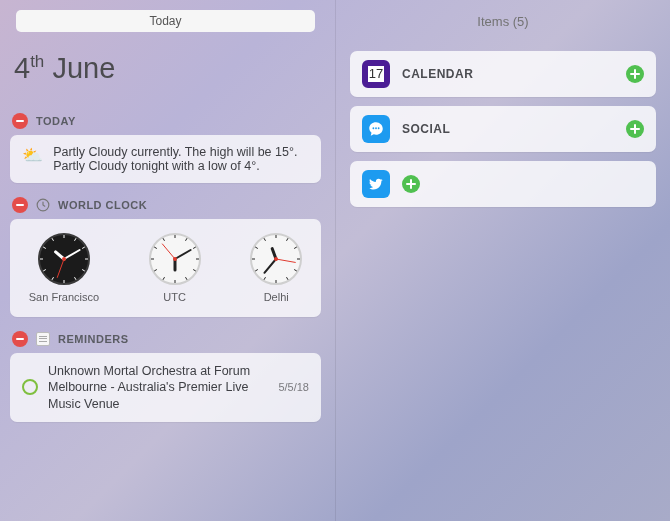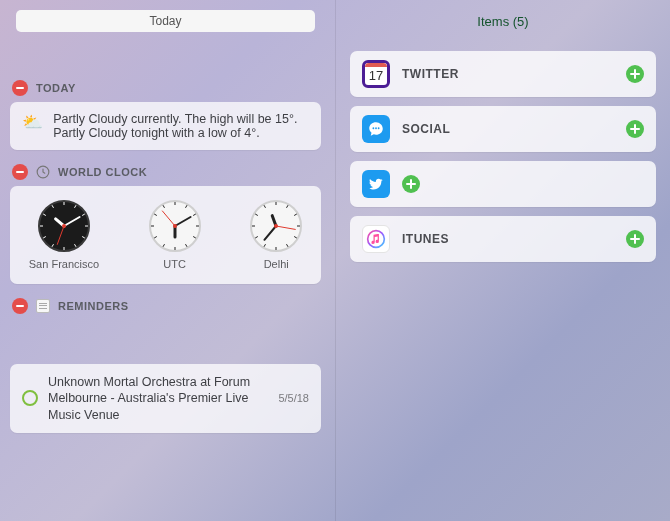--- a/index.html
+++ b/index.html
@@ -18,51 +18,55 @@
 .minus span { width: 8px; height: 2px; background: #fff; border-radius: 1px; display: block; }
 .wtitle { font-size: 11px; letter-spacing: 0.5px; color: #5a5c63; font-weight: 600; }
 .headicon { width: 14px; height: 14px; display: flex; align-items: center; justify-content: center; }
 .card { background: rgba(255,255,255,0.75); border-radius: 7px; padding: 10px 12px; font-size: 12.5px; color: #3e3f44; box-shadow: 0 1px 1px rgba(0,0,0,0.05); }
 .weather-row { display: flex; gap: 10px; align-items: flex-start; }
 .sun { font-size: 17px; }
 .clocks { display: flex; justify-content: space-around; padding: 4px 0; gap: 36px; }
 .clock { text-align: center; }
 .cface { width: 52px; height: 52px; margin: 0 auto 6px auto; }
 .cname { font-size: 11px; color: #5b5b5f; }
-.rem-row { display: flex; align-items: center; gap: 10px; margin-top: 44px; }
+.rem-row { display: flex; align-items: center; gap: 10px; }
 .rcircle { width: 16px; height: 16px; border: 2px solid #7fbf3f; border-radius: 50%; flex-shrink: 0; }
 .rtext { flex: 1; font-size: 12.5px; line-height: 1.3; }
 .rdate { font-size: 11px; color: #7a7a7e; }
 .rlisticon { width: 14px; height: 14px; display: flex; flex-direction: column; justify-content: space-around; padding: 2px; background: #f7f7f7; border: 1px solid #bbb; border-radius: 2px; }
 .rlisticon span { height: 1px; background: #aaa; display: block; }
-.right-title { text-align: center; font-size: 13px; color: #14532d; padding: 4px 0 22px 0; }
+.right-title { text-align: center; font-size: 13px; color: #737373; padding: 4px 0 22px 0; }
 .item-card { background: rgba(255,255,255,0.8); border-radius: 7px; padding: 9px 12px; margin-bottom: 9px; display: flex; align-items: center; gap: 12px; box-shadow: 0 1px 1px rgba(0,0,0,0.05); }
 .item-icon { width: 28px; height: 28px; border-radius: 6px; display: flex; align-items: center; justify-content: center; flex-shrink: 0; }
 .item-label { flex: 1; font-size: 12px; letter-spacing: 0.5px; color: #4b4c51; font-weight: 600; }
 .plus { width: 18px; height: 18px; border-radius: 50%; background: #50c050; position: relative; cursor: pointer; }
 .plus::before, .plus::after { content: ""; position: absolute; background: #fff; }
 .plus::before { width: 10px; height: 2px; top: 8px; left: 4px; border-radius: 1px; }
 .plus::after { width: 2px; height: 10px; top: 4px; left: 8px; border-radius: 1px; }
-.ic-cal { background: #fff; border: 3px solid #4c1d95; flex-direction: column; }
+.ic-cal { background: #fff; border: 6px solid #4c1d95; flex-direction: column; }
 .ic-cal .bar { height: 7px; background: #e15b52; width: 100%; border-radius: 5px 5px 0 0; font-size: 5px; color: #fff; text-align: center; line-height: 7px; }
 .ic-cal .num { font-size: 13px; color: #333; text-align: center; line-height: 18px; }
 .ic-social { background: #1d9bf0; }
 .ic-stocks { background: #000; }
 .ic-twitter { background: #1d9bf0; }
 .ic-itunes { background: #fff; border: 1px solid #e4e4e4; }
 </style>
 </head>
 <body>
 
 <div class="left-pane">
   <div class="seg">
     <div class="active">Today</div>
   </div>
 
   <div class="date-block">
+    <div class="date-line">
+      <span>4</span><span class="ord">th</span>
+      <span>June</span>
+    </div>
   </div>
 
   <div class="widget">
     <div class="whead">
       <div class="minus">
           <span></span>
         </div>
       <span class="wtitle">TODAY</span>
     </div>
     <div class="card weather-row">
@@ -177,21 +181,21 @@
 </div>
 
 <div class="right-pane">
   <div class="right-title">Items (5)</div>
   <div id="items-container">
       <div class="item-card">
         <div class="item-icon ic-cal">
           <div class="bar"></div>
           <div class="num">17</div>
         </div>
-        <span class="item-label">TWITTER</span>
+        <span class="item-label">CALENDAR</span>
         <span class="plus"></span>
       </div>
       <div class="item-card">
         <div class="item-icon ic-social">
           <svg viewBox="0 0 24 24" width="18" height="18">
             <path fill="#fff" d="M12 3C7 3 3 6.5 3 11c0 2.4 1.2 4.5 3 6l-1 4 4-2c1 .3 2 .5 3 .5 5 0 9-3.5 9-8S17 3 12 3z"></path>
             <circle cx="8.5" cy="11" r="1.2" fill="#1d9bf0"></circle>
             <circle cx="12" cy="11" r="1.2" fill="#1d9bf0"></circle>
             <circle cx="15.5" cy="11" r="1.2" fill="#1d9bf0"></circle>
           </svg>
@@ -200,31 +204,14 @@
         <span class="plus"></span>
       </div>
       <div class="item-card">
         <div class="item-icon ic-twitter">
           <svg viewBox="0 0 24 24" width="16" height="16">
             <path fill="#fff" d="M22 5.9c-.7.3-1.5.6-2.3.7.8-.5 1.5-1.3 1.8-2.2-.8.5-1.7.8-2.6 1C18.1 4.5 17 4 15.8 4c-2.3 0-4.1 1.9-4.1 4.1 0 .3 0 .6.1.9C8.3 8.8 5.1 7.1 3 4.5c-.4.6-.6 1.3-.6 2.1 0 1.4.7 2.7 1.8 3.4-.7 0-1.3-.2-1.9-.5v.1c0 2 1.4 3.7 3.3 4-.3.1-.7.1-1.1.1-.3 0-.5 0-.8-.1.5 1.6 2.1 2.8 3.9 2.9-1.4 1.1-3.2 1.8-5.2 1.8H2c1.8 1.2 4 1.9 6.3 1.9 7.5 0 11.7-6.3 11.7-11.7v-.5c.8-.6 1.5-1.3 2-2.1z"></path>
           </svg>
         </div>
         <span class="plus"></span>
       </div>
-      <div class="item-card">
-        <div class="item-icon ic-itunes">
-          <svg viewBox="0 0 24 24" width="20" height="20">
-            <circle cx="12" cy="12" r="10" fill="none" stroke="url(#g)" stroke-width="2"></circle>
-            <defs>
-              <linearGradient id="g" x1="0" y1="0" x2="1" y2="1">
-                <stop offset="0" stop-color="#ff4fa0"></stop>
-                <stop offset=".5" stop-color="#9b5cff"></stop>
-                <stop offset="1" stop-color="#3dd0ff"></stop>
-              </linearGradient>
-            </defs>
-            <path d="M14 6l-5 1v7.2A2 2 0 1 0 10.5 16c0-.1 0-6.3 0-6.3l3.5-.7V13a2 2 0 1 0 1.5 1.9V6z" fill="#ff4fa0"></path>
-          </svg>
-        </div>
-        <span class="item-label">ITUNES</span>
-        <span class="plus"></span>
-      </div>
     </div>
 </div>
 
 </body></html>

